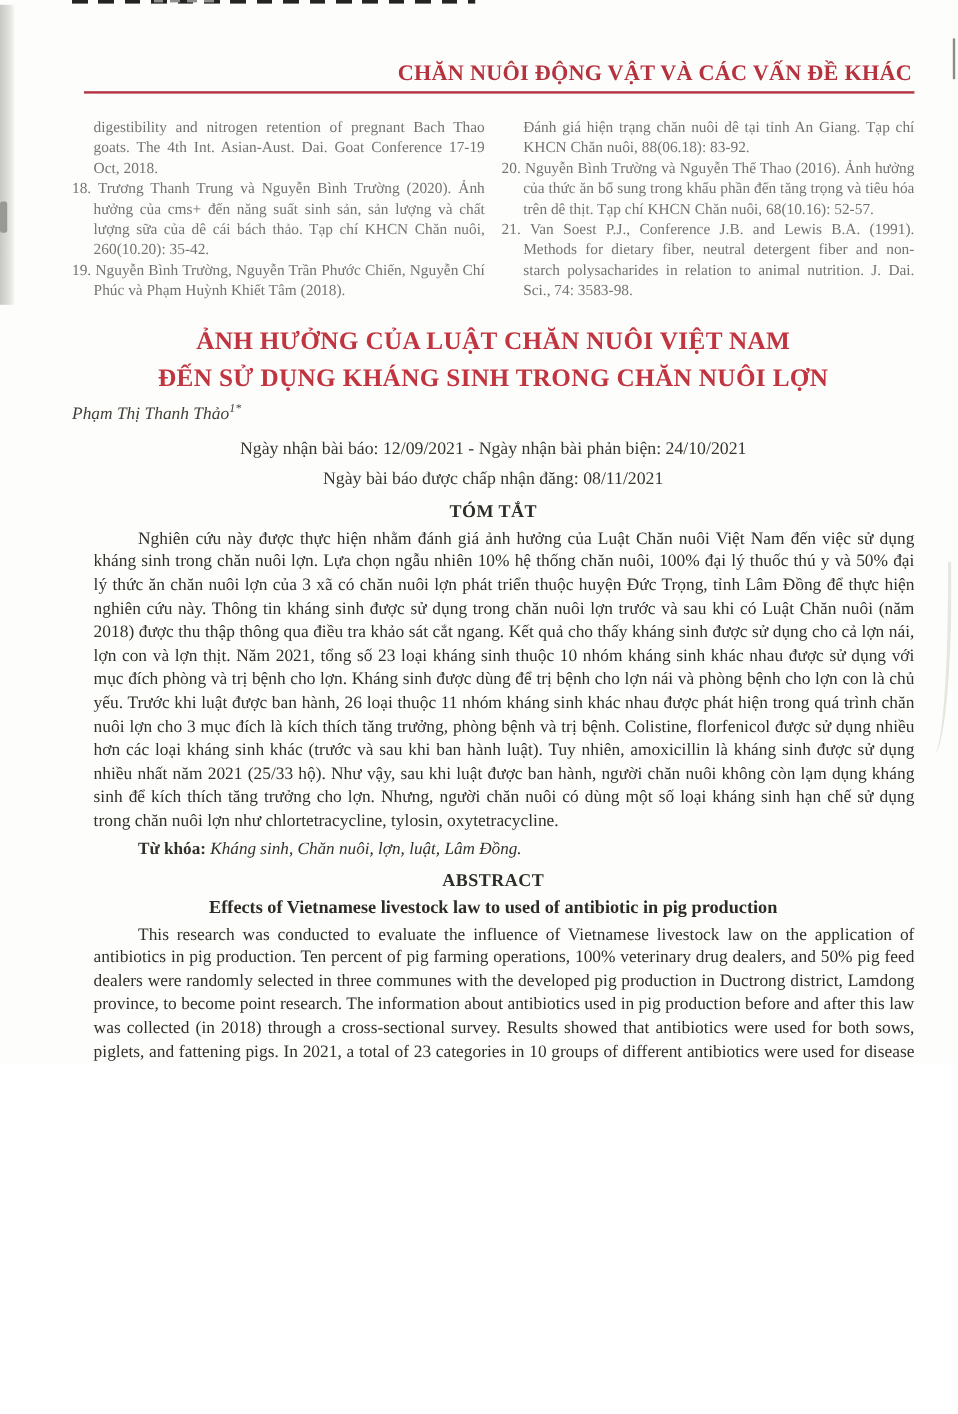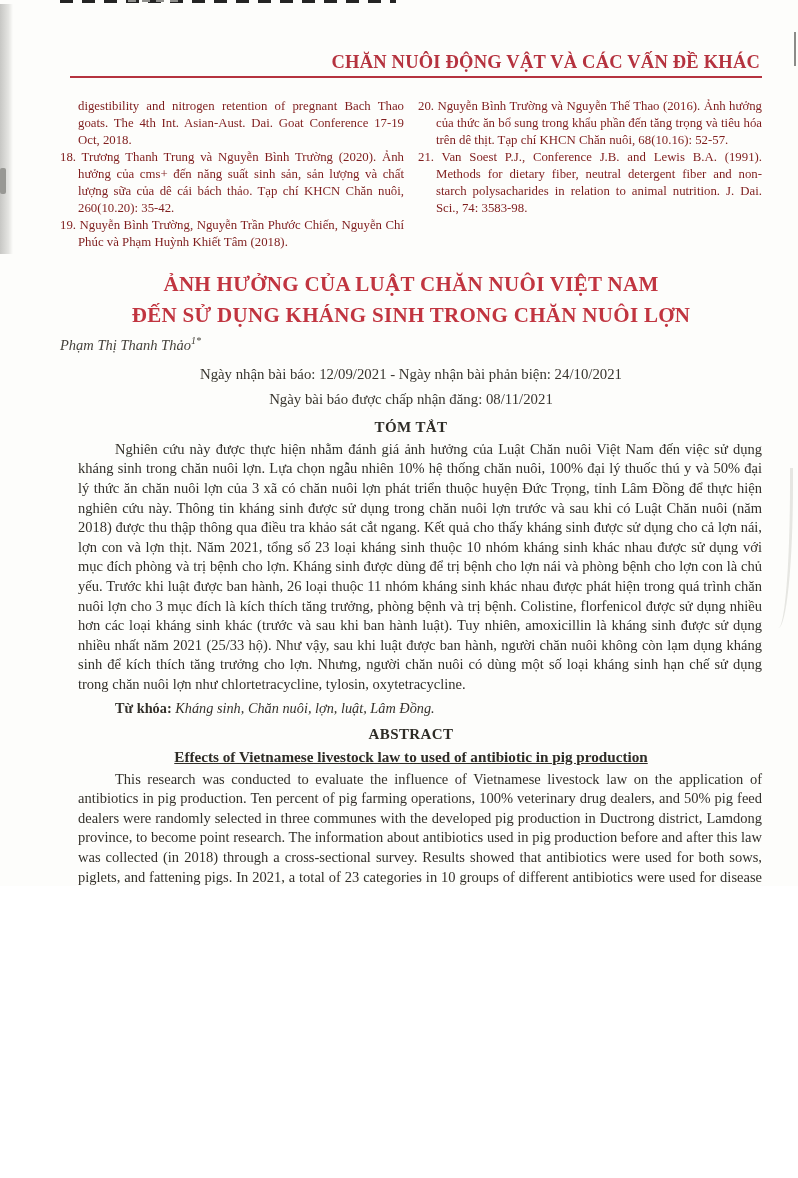--- a/index.html
+++ b/index.html
@@ -26,35 +26,35 @@
   .right-curve{top:468px;right:5px;width:18px;height:160px;
     border-right:3px solid #e6e6e2;border-radius:0 0 70% 0/0 0 90% 0;}
   
   .header{margin-top:52px;}
   .header-text{
     text-align:right;font-weight:bold;font-size:18.5px;letter-spacing:.2px;
     color:#b5333f;padding-right:2px;
   }
   .header-rule{margin-top:3px;margin-left:10px;height:2px;background:#b5333f;}
   
-  .refs{display:flex;gap:14px;margin-top:20px;font-size:12.8px;line-height:17px;color:#7f1d1d;}
+  .refs{display:flex;gap:14px;margin-top:20px;font-size:12.8px;line-height:17px;color:#737373;}
   .refs .col{flex:1;min-width:0;}
   .ref{padding-left:18px;text-indent:-18px;text-align:justify;}
   .ref.cont{text-indent:0;}
   .ref .num,.ref .auth{font-weight:normal;}
   
   .title{margin:18px 0 0 0;text-align:center;font-weight:bold;font-size:21px;
     line-height:31px;color:#c13540;letter-spacing:.3px;}
   .author{margin-top:4px;font-style:italic;font-size:14.5px;
     color:#44413a;padding-right:22px;}
   .author sup{font-size:10px;}
   .dates{margin-top:8px;text-align:center;font-size:14.8px;line-height:25px;color:#38352e;}
   .sec-heading{margin-top:4px;text-align:center;font-weight:bold;font-size:15px;
     letter-spacing:.4px;color:#2e2c26;line-height:22px;}
-  .sub-heading{text-align:center;font-weight:bold;font-size:15.2px;color:#2e2c26;line-height:23px;text-decoration:underline;}
+  .sub-heading{text-align:center;font-weight:bold;font-size:15.2px;color:#2e2c26;line-height:23px;}
   
   .body-par{margin:2px 0 0 18px;text-align:justify;font-size:14.5px;line-height:19.6px;
     color:#33302a;text-indent:37px;}
   .keywords{margin:2px 0 0 18px;font-size:14.3px;line-height:22px;text-indent:37px;color:#33302a;}
   .kw-label{font-weight:bold;}
   .kw-text{font-style:italic;}
   
   .footnote{position:absolute;left:44px;right:36px;top:1004px;font-size:12.6px;
     line-height:18px;color:#3a3731;}
   .fn-divider{width:115px;height:2px;margin-left:26px;
@@ -100,20 +100,25 @@
         <span class="auth">Trương Thanh Trung và Nguyễn Bình Trường</span>
         <span class="rest">(2020). Ảnh hưởng của cms+ đến năng suất sinh sản, sản lượng và chất lượng sữa của dê cái bách thảo. Tạp chí KHCN Chăn nuôi, 260(10.20): 35-42.</span>
       </div>
       <div class="ref">
         <span class="num">19.</span>
         <span class="auth">Nguyễn Bình Trường, Nguyễn Trần Phước Chiến, Nguyễn Chí Phúc và Phạm Huỳnh Khiết Tâm</span>
         <span class="rest">(2018).</span>
       </div>
     </div>
     <div class="col">
+      <div class="ref cont">
+        <span class="num"></span>
+        <span class="auth"></span>
+        <span class="rest">Đánh giá hiện trạng chăn nuôi dê tại tỉnh An Giang. Tạp chí KHCN Chăn nuôi, 88(06.18): 83-92.</span>
+      </div>
       <div class="ref">
         <span class="num">20.</span>
         <span class="auth">Nguyễn Bình Trường và Nguyễn Thế Thao</span>
         <span class="rest">(2016). Ảnh hưởng của thức ăn bổ sung trong khẩu phần đến tăng trọng và tiêu hóa trên dê thịt. Tạp chí KHCN Chăn nuôi, 68(10.16): 52-57.</span>
       </div>
       <div class="ref">
         <span class="num">21.</span>
         <span class="auth">Van Soest P.J., Conference J.B. and Lewis B.A.</span>
         <span class="rest">(1991). Methods for dietary fiber, neutral detergent fiber and non-starch polysacharides in relation to animal nutrition. J. Dai. Sci., 74: 3583-98.</span>
       </div>

